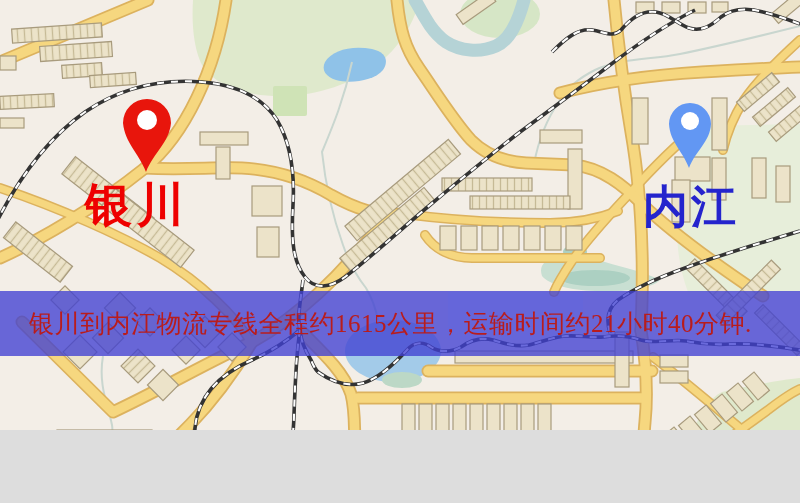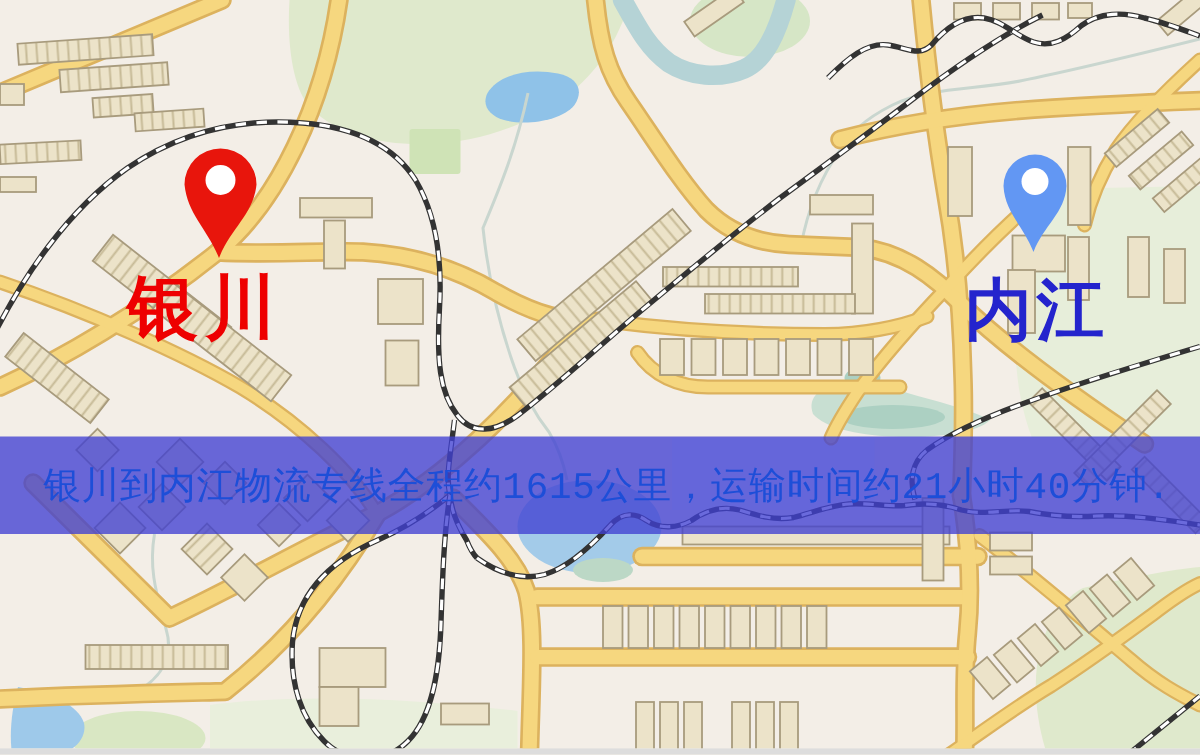--- a/index.html
+++ b/index.html
@@ -1,35 +1,35 @@
 <!DOCTYPE html>
 <html><head>
 <meta charset="utf-8">
 <style>
   html,body{margin:0;padding:0;background:#ddd;}
-  .stage{position:relative;width:800px;height:499px;overflow:hidden;
-         background:#f3eee7;font-family:Liberation Mono, monospace;}
+  .stage{position:relative;width:800px;height:430px;overflow:hidden;
+         background:#f3eee7;font-family:Liberation Serif, serif;}
   svg{display:block;position:absolute;left:0;top:0;}
   
   .rc path{fill:none;stroke:#dcb25e;stroke-width:13;stroke-linecap:round;stroke-linejoin:round;}
   .rc path.n{stroke-width:10;}
   .rf path{fill:none;stroke:#f6d77f;stroke-width:9.5;stroke-linecap:round;stroke-linejoin:round;}
   .rf path.n{stroke-width:7;}
   
   .rlb{fill:none;stroke:#333333;stroke-width:3.6;}
   .rlw{fill:none;stroke:#ffffff;stroke-width:2.1;stroke-dasharray:7 7;}
   
   .bld{fill:#ece3c9;stroke:#a89b7d;stroke-width:1.2;}
   .bldh{fill:url(#hatch);stroke:#a89b7d;stroke-width:1.2;}
   .stream{fill:none;stroke:#c9d6cf;stroke-width:2;}
   
   .banner{position:absolute;left:0;top:291px;width:800px;height:65px;
           background:rgba(64,64,210,0.78);display:flex;align-items:center;
           box-sizing:border-box;padding-left:29px;}
-  .banner span{color:#1d4ed8;font-size:25px;letter-spacing:0.5px;white-space:nowrap;}
+  .banner span{color:#b91c1c;font-size:25px;letter-spacing:0.5px;white-space:nowrap;}
   .origin-label{font-size:47px;font-weight:700;letter-spacing:5px;}
   .dest-label{font-size:45px;font-weight:600;letter-spacing:3px;}
 </style>
 </head>
 <body>
 
 <div class="stage">
   <svg width="800" height="503" viewBox="0 0 800 503">
     <defs>
       <pattern id="hatch" width="7" height="7" patternUnits="userSpaceOnUse">

